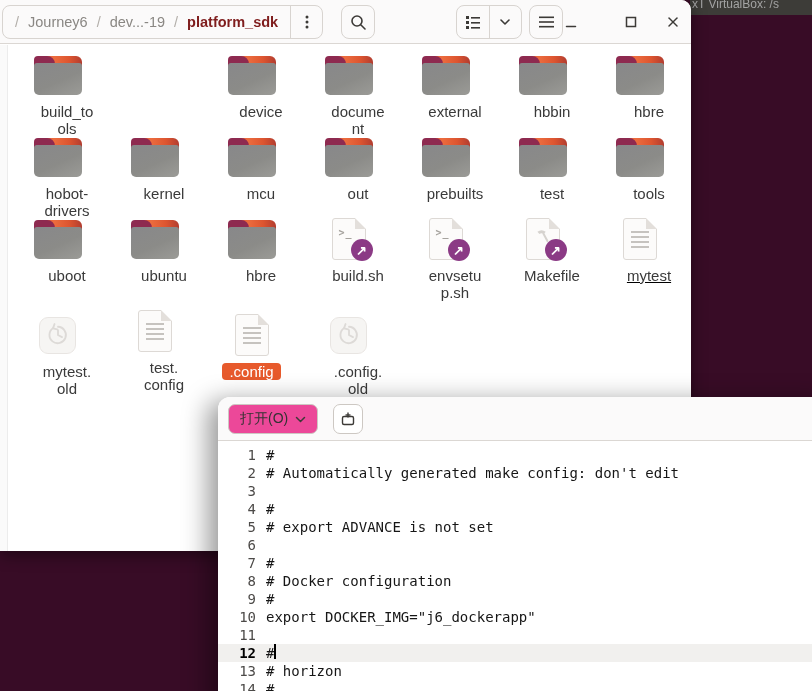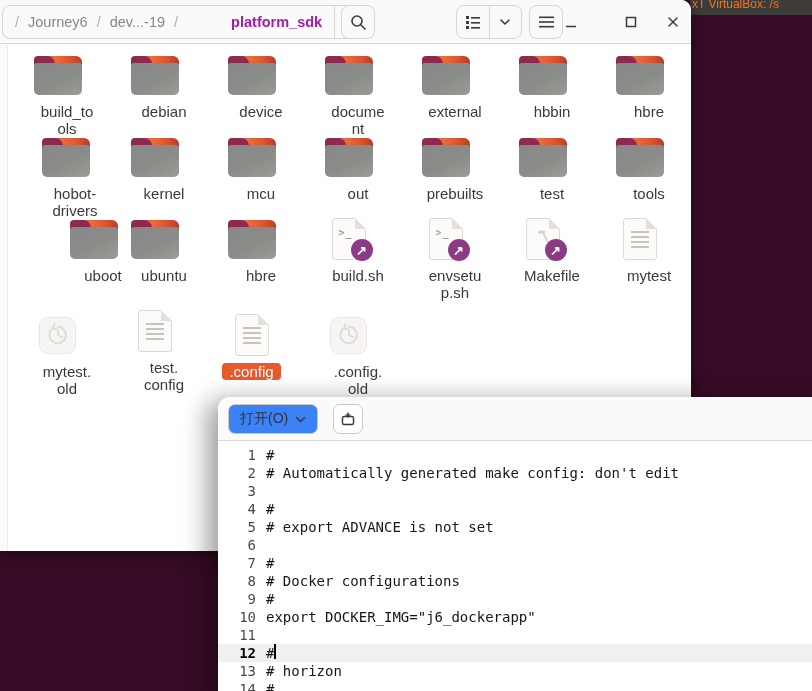--- a/index.html
+++ b/index.html
@@ -1,35 +1,35 @@
 <!DOCTYPE html>
 <html><head>
 <meta charset="utf-8">
 <style>
   * { margin:0; padding:0; box-sizing:border-box; }
   html,body { width:812px; height:691px; overflow:hidden; }
   body { position:relative; background:#380c26; font-family:"Liberation Sans",sans-serif; }
 
   
   .bg-titlebar { position:absolute; left:690px; top:0; width:122px; height:15px;
-    background:#3d3c38; color:#f97316; font-size:12px; overflow:hidden; }
+    background:#3d3c38; color:#a3a3a3; font-size:12px; overflow:hidden; }
   .bg-titlebar span { position:relative; top:-3px; left:2px; white-space:nowrap; }
 
   
   .fm { position:absolute; left:0; top:0; width:691px; height:551px;
     background:#ffffff; border-radius:0 10px 0 0;
     box-shadow:0 4px 16px rgba(0,0,0,.45); }
   .fm-header { position:absolute; left:0; top:0; right:0; height:44px;
     background:#fbfafa; border-bottom:1px solid #dbd7d3; border-radius:0 10px 0 0; }
   .pathbar { position:absolute; left:2px; top:5px; height:34px; display:flex; align-items:stretch;
     border:1px solid #d8d4d0; border-radius:8px; overflow:hidden; }
   .pathbar .crumbs { display:flex; align-items:center; gap:9px; padding:0 12px; font-size:14.5px; color:#8a8783; }
   .pathbar .crumbs .sep { color:#b3afaa; }
   .pathbar .crumbs .seg { white-space:nowrap; cursor:default; }
-  .pathbar .crumbs .seg.current { color:#a21caf; font-weight:700;margin-left:44px; }
+  .pathbar .crumbs .seg.current { color:#7f1d1d; font-weight:700; }
   .pathbar .vdiv { width:1px; background:#d8d4d0; }
   .pathbar .kebab { width:31px; display:flex; align-items:center; justify-content:center;
     color:#3c3a37; font-size:15px; letter-spacing:0; }
   .hbtn { position:absolute; top:5px; height:34px; border:1px solid #d8d4d0; border-radius:8px;
     background:#fbfafa; display:flex; align-items:center; justify-content:center; }
   .hbtn svg { display:block; }
   .btn-search { left:341px; width:34px; }
   .btn-view { left:456px; width:66px; padding:0; }
   .btn-view .half { width:32px; height:100%; display:flex; align-items:center; justify-content:center; }
   .btn-view .vdiv { width:1px; height:100%; background:#d8d4d0; }
@@ -77,21 +77,21 @@
   .bak { width:37px; height:37px; border-radius:9px; background:#f5f3f1; border:1px solid #e3dfdb;
     display:flex; align-items:center; justify-content:center; }
 
   
   .ed { position:absolute; left:218px; top:397px; width:614px; height:314px;
     background:#ffffff; border-radius:12px 0 0 0;
     box-shadow:-10px 4px 26px rgba(0,0,0,.4); }
   .ed-header { position:absolute; left:0; top:0; right:0; height:44px; background:#fbfafa;
     border-bottom:1px solid #dbd7d3; border-radius:12px 0 0 0; }
   .ed-open { position:absolute; left:10px; top:7px; height:30px; padding:0 11px;
-    display:flex; align-items:center; gap:7px; background:#3b82f6;
+    display:flex; align-items:center; gap:7px; background:#ec4899;
     border:1px solid #cdc8c3; border-radius:7px; font-size:14px; color:#333;text-align:right; }
   .ed-newtab { position:absolute; left:115px; top:7px; width:30px; height:30px;
     display:flex; align-items:center; justify-content:center;
     background:#ffffff; border:1px solid #cdc8c3; border-radius:7px; }
   .ed-body { position:absolute; left:0; top:44px; right:0; bottom:0; overflow:hidden;
     padding-top:5px; font-family:"DejaVu Sans Mono",monospace; font-size:14px; }
   .ln { display:flex; height:18px; line-height:18px; }
   .ln .num { width:38px; text-align:right; color:#4c4a48; flex:none; }
   .ln .code { margin-left:10px; color:#161616; white-space:pre; }
   .ln.current { background:#f1f0ee; }
@@ -184,30 +184,20 @@
       <div class="cell" style="left: 0px; top: 8px;">
         <div class="iconbox">
           <div class="folder">
             <div class="f-strip"></div>
             <div class="f-tab"></div>
             <div class="f-body"></div>
           </div>
         </div>
         <div class="label">build_tools</div>
       </div>
-      <div class="cell" style="left: 97px; top: 8px;">
-        <div class="iconbox">
-          <div class="folder">
-            <div class="f-strip"></div>
-            <div class="f-tab"></div>
-            <div class="f-body"></div>
-          </div>
-        </div>
-        <div class="label">debian</div>
-      </div>
       <div class="cell" style="left: 194px; top: 8px;">
         <div class="iconbox">
           <div class="folder">
             <div class="f-strip"></div>
             <div class="f-tab"></div>
             <div class="f-body"></div>
           </div>
         </div>
         <div class="label">device</div>
       </div>
@@ -244,21 +234,21 @@
       <div class="cell" style="left: 582px; top: 8px;">
         <div class="iconbox">
           <div class="folder">
             <div class="f-strip"></div>
             <div class="f-tab"></div>
             <div class="f-body"></div>
           </div>
         </div>
         <div class="label">hbre</div>
       </div>
-      <div class="cell" style="left: 0px; top: 90px; margin-left: 8px;">
+      <div class="cell" style="left: 0px; top: 90px;">
         <div class="iconbox">
           <div class="folder">
             <div class="f-strip"></div>
             <div class="f-tab"></div>
             <div class="f-body"></div>
           </div>
         </div>
         <div class="label">hobot-drivers</div>
       </div>
       <div class="cell" style="left: 97px; top: 90px;">
@@ -314,21 +304,21 @@
       <div class="cell" style="left: 582px; top: 90px;">
         <div class="iconbox">
           <div class="folder">
             <div class="f-strip"></div>
             <div class="f-tab"></div>
             <div class="f-body"></div>
           </div>
         </div>
         <div class="label">tools</div>
       </div>
-      <div class="cell" style="left: 0px; top: 172px; margin-left: 36px;">
+      <div class="cell" style="left: 0px; top: 172px;">
         <div class="iconbox">
           <div class="folder">
             <div class="f-strip"></div>
             <div class="f-tab"></div>
             <div class="f-body"></div>
           </div>
         </div>
         <div class="label">uboot</div>
       </div>
       <div class="cell" style="left: 97px; top: 172px;">
@@ -377,21 +367,21 @@
             <div class="fold"></div>
             <svg class="hammer" width="20" height="20" viewBox="0 0 24 24">
               <path d="M6.5 7 q5 -4 10 0 l-2.4 2.6 q-2.6 -2 -5.2 0 z" fill="#d6d3cf"></path>
               <line x1="13.8" y1="9.2" x2="18.5" y2="18" stroke="#d6d3cf" stroke-width="2.4" stroke-linecap="round"></line>
             </svg>
             <div class="badge">↗</div>
           </div>
         </div>
         <div class="label">Makefile</div>
       </div>
-      <div class="cell" style="left: 582px; top: 172px;">
+      <div class="cell" style="left: 582px; top: 172px; text-decoration: underline;">
         <div class="iconbox">
           <div class="page">
             <div class="fold"></div>
             <div class="tlines"></div>
           </div>
         </div>
         <div class="label">mytest</div>
       </div>
       <div class="cell" style="left: 0px; top: 268px;">
         <div class="iconbox faded">
@@ -477,21 +467,21 @@
       <div class="ln">
         <span class="num">6</span>
         <span class="code"></span>
       </div>
       <div class="ln">
         <span class="num">7</span>
         <span class="code">#</span>
       </div>
       <div class="ln">
         <span class="num">8</span>
-        <span class="code"># Docker configurations</span>
+        <span class="code"># Docker configuration</span>
       </div>
       <div class="ln">
         <span class="num">9</span>
         <span class="code">#</span>
       </div>
       <div class="ln">
         <span class="num">10</span>
         <span class="code">export DOCKER_IMG="j6_dockerapp"</span>
       </div>
       <div class="ln">

